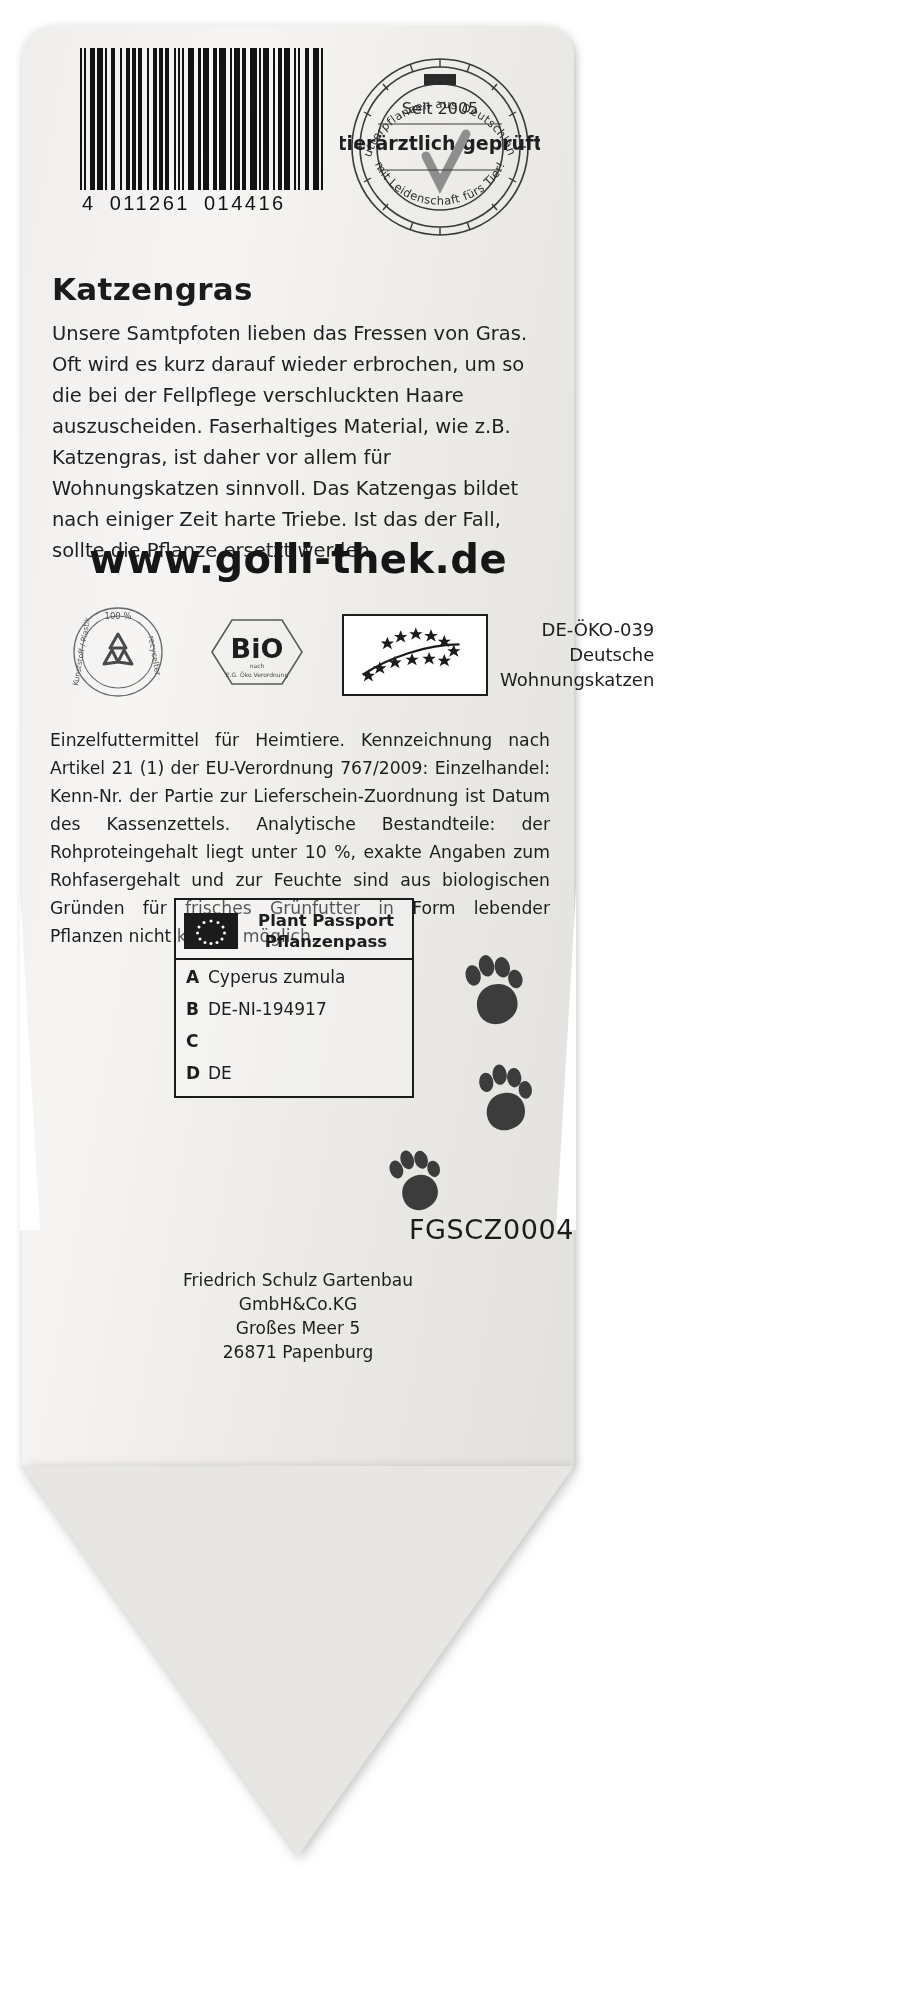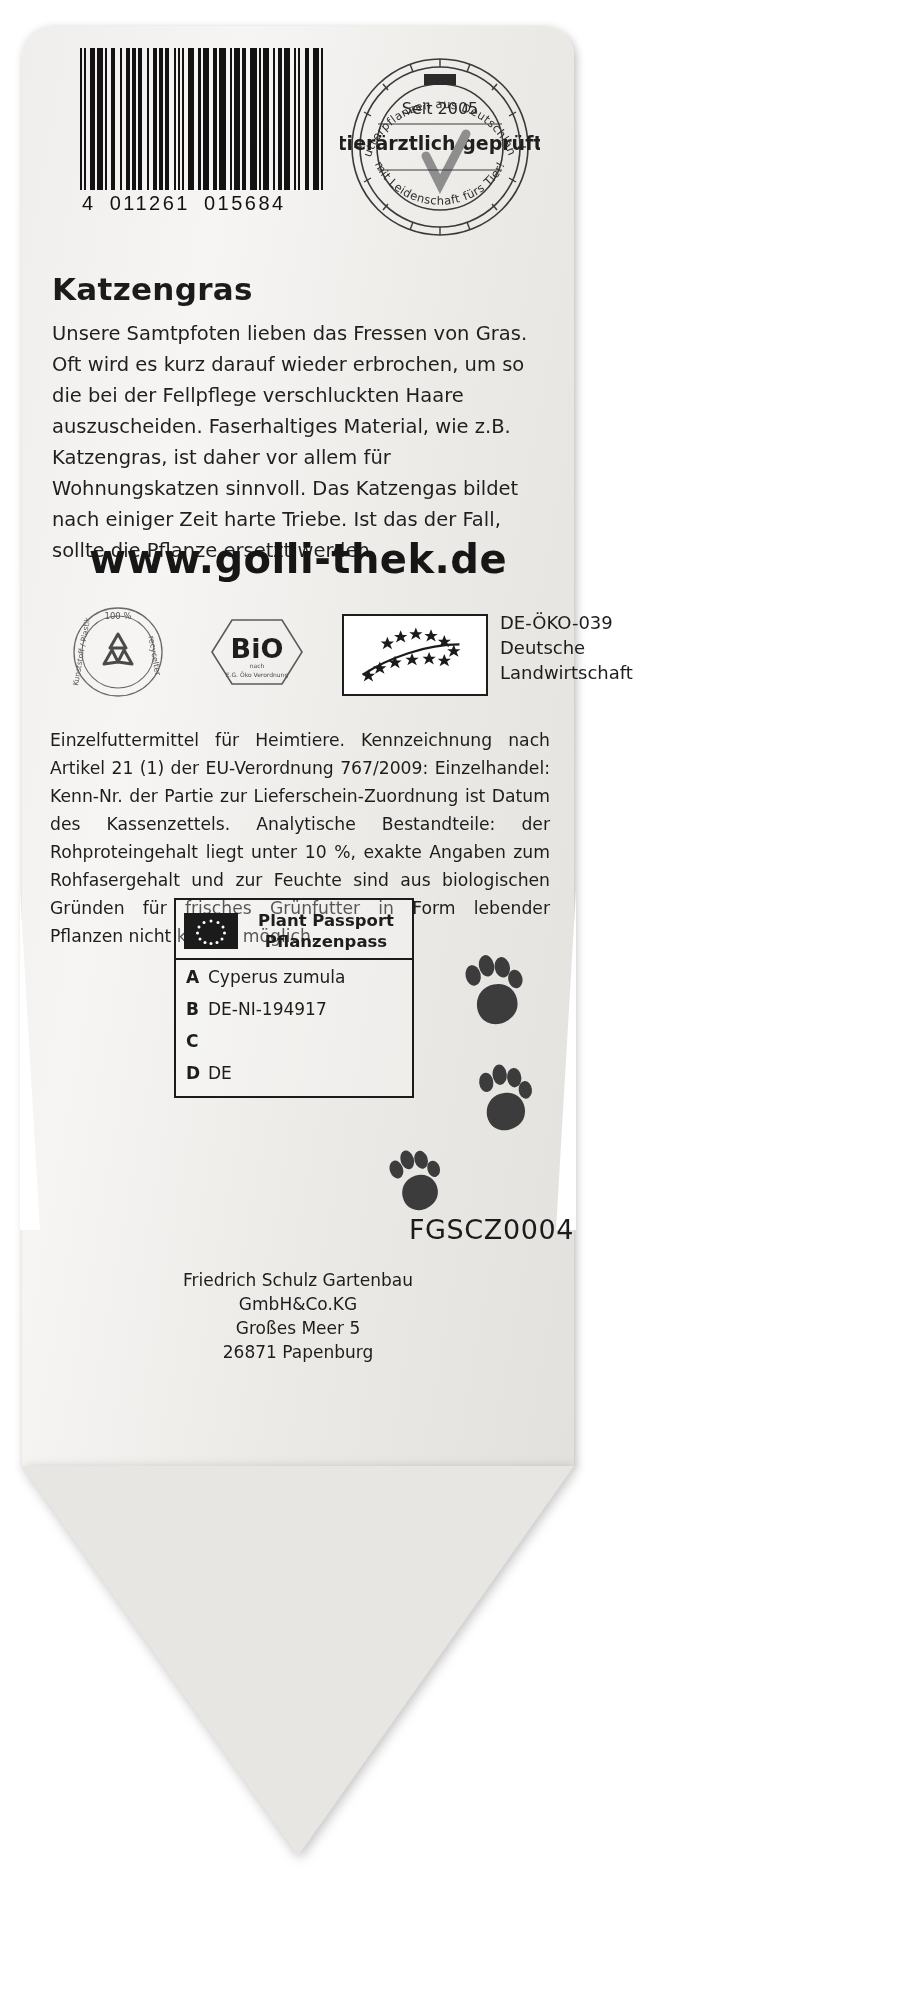--- a/index.html
+++ b/index.html
@@ -131,25 +131,26 @@
     width: 500px;
     height: 96px;
   }
   #recycle-logo { position: absolute; left: 20px; top: 0; width: 90px; height: 92px; }
   #bio-logo { position: absolute; left: 150px; top: 8px; width: 110px; height: 76px; }
   #eu-leaf { position: absolute; left: 290px; top: 8px; width: 142px; height: 78px;
              border: 2px solid #1d1d1d; background: #fff; }
   #oko-text {
     position: absolute;
     left: 448px;
-    top: 4px;
+    top: 11px;
     font-size: 18px;
     line-height: 25px;
     color: #1d1d1d;
     white-space: nowrap;
+    text-align: right;
   }
 
   
   #legal {
     position: absolute;
     left: 28px;
     top: 700px;
     width: 500px;
     font-size: 17.2px;
     line-height: 28px;
@@ -293,21 +294,21 @@
         <span style="width: 4.17094px; background: transparent;"></span>
         <span style="width: 4.17094px; background: rgb(18, 18, 18);"></span>
         <span style="width: 4.17094px; background: transparent;"></span>
         <span style="width: 6.25641px; background: rgb(18, 18, 18);"></span>
         <span style="width: 2.08547px; background: transparent;"></span>
         <span style="width: 2.08547px; background: rgb(18, 18, 18);"></span>
       </div>
     <div id="barcode-digits">
       <span>4</span>
       <span>011261</span>
-      <span>015684</span>
+      <span>014416</span>
     </div>
   </div>
 
   <div id="seal">
     <svg viewBox="0 0 200 190" width="200" height="190">
       <defs>
         <path id="arcTop" d="M 30,108 A 72,68 0 0 1 170,108" fill="none"></path>
         <path id="arcBottom" d="M 34,110 A 70,64 0 0 0 166,110" fill="none"></path>
       </defs>
 
@@ -403,21 +404,21 @@
             <polygon points="114,30 116,35 121,35 117,38 119,43 114,40 109,43 111,38 107,35 112,35"></polygon>
           </g>
           <path d="M18 62 C 45 44, 85 30, 120 30" fill="none" stroke="#1b1b1b" stroke-width="2.4"></path>
         </g>
       </svg>
     </div>
 
     <div id="oko-text">
       <div>DE-ÖKO-039</div>
       <div>Deutsche</div>
-      <div>Landwirtschaft</div>
+      <div>Wohnungskatzen</div>
     </div>
   </div>
 
   <div id="legal">Einzelfuttermittel für Heimtiere. Kennzeichnung nach Artikel 21 (1) der EU-Verordnung 767/2009: Einzelhandel: Kenn-Nr. der Partie zur Lieferschein-Zuordnung ist Datum des Kassenzettels. Analytische Bestandteile: der Rohproteingehalt liegt unter 10 %, exakte Angaben zum Rohfasergehalt und zur Feuchte sind aus biologischen Gründen für frisches Grünfutter in Form lebender Pflanzen nicht korrekt möglich.</div>
 
   <div id="passport">
     <div id="passport-head">
       <div id="pp-flag">
         <svg class="stars" viewBox="0 0 54 36" width="54" height="36">
           <g fill="#ffffff">

